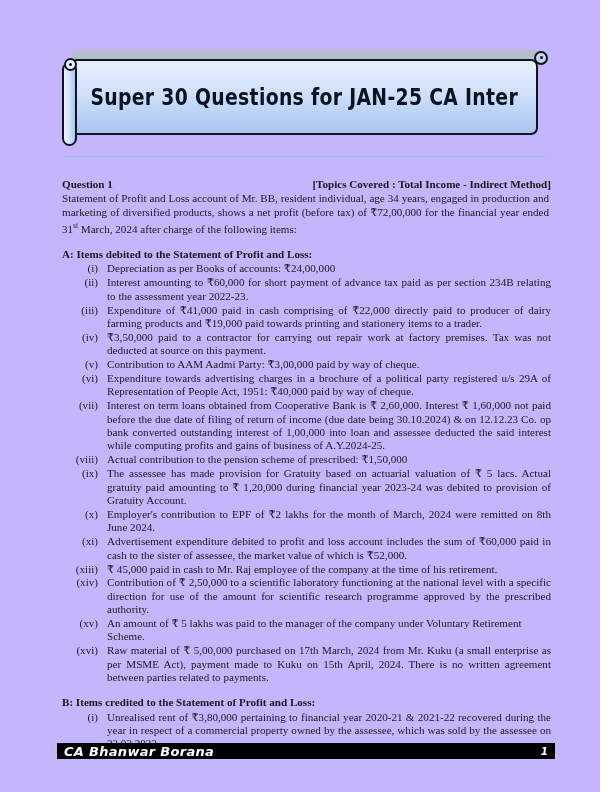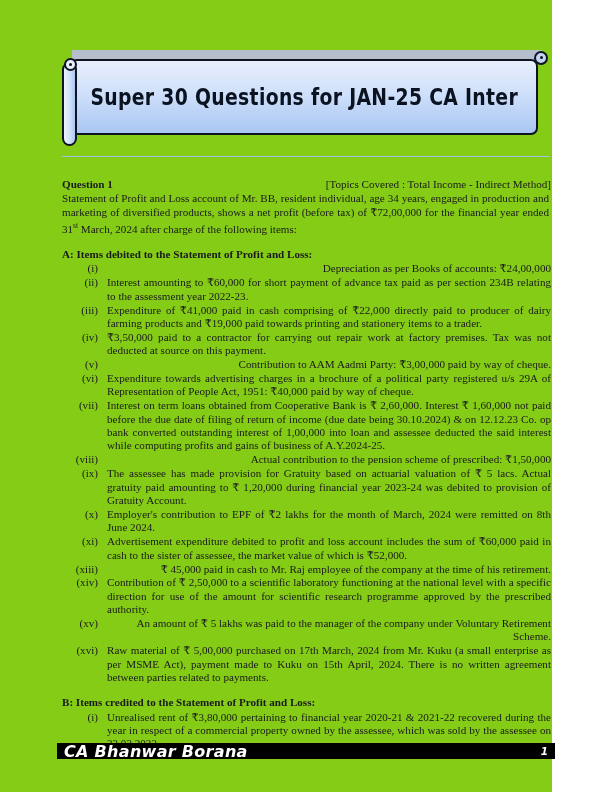--- a/index.html
+++ b/index.html
@@ -12,23 +12,23 @@
     height: 792px;
     font-family: "Liberation Serif", "DejaVu Serif", serif;
     color: #1a1a1a;
     position: relative;
     overflow: hidden;
   }
 
   .page {
     position: absolute;
     left: 0; top: 0;
-    width: 552px;
+    width: 600px;
     height: 792px;
-    background: #84cc16;
+    background: #c4b5fd;
   }
 
   
   .banner-zone {
     position: absolute;
     left: 62px;
     top: 50px;
     width: 490px;
     height: 108px;
   }
@@ -137,21 +137,21 @@
     display: flex;
     justify-content: space-between;
     align-items: baseline;
     margin-bottom: 1px;
     gap: 48px;
   }
   .q-label {
     font-weight: bold;
   }
   .q-topics {
-    font-weight: normal;
+    font-weight: bold;
   }
 
   .para {
     text-align: justify;
     text-justify: inter-word;
     margin: 0 2px 1px 0;
   }
   .sup { font-size: 7.4px; vertical-align: super; }
 
   .sec-head {
@@ -171,41 +171,41 @@
     text-align: right;
     padding-right: 9px;
     box-sizing: content-box;
     white-space: nowrap;
   }
   .item-text {
     flex: 1;
     text-align: justify;
     text-justify: inter-word;
   }
-  .item-text.nojust { text-align: right; }
+  .item-text.nojust { text-align: left; }
 
   
   .footer-bar {
     position: absolute;
     left: 57px;
     top: 743px;
     width: 498px;
     height: 16px;
     background: #000000;
     display: flex;
     align-items: center;
     justify-content: space-between;
     padding: 0 7px;
     box-sizing: border-box;
   }
   .footer-name {
     color: #ffffff;
     font-style: italic;
     font-weight: bold;
-    font-size: 16px;
+    font-size: 13px;
     font-family: "DejaVu Sans", "Liberation Sans", sans-serif;
     letter-spacing: 0.3px;
   }
   .footer-page {
     color: #ffffff;
     font-style: italic;
     font-weight: bold;
     font-size: 10.5px;
     font-family: "DejaVu Sans", "Liberation Sans", sans-serif;
   }

